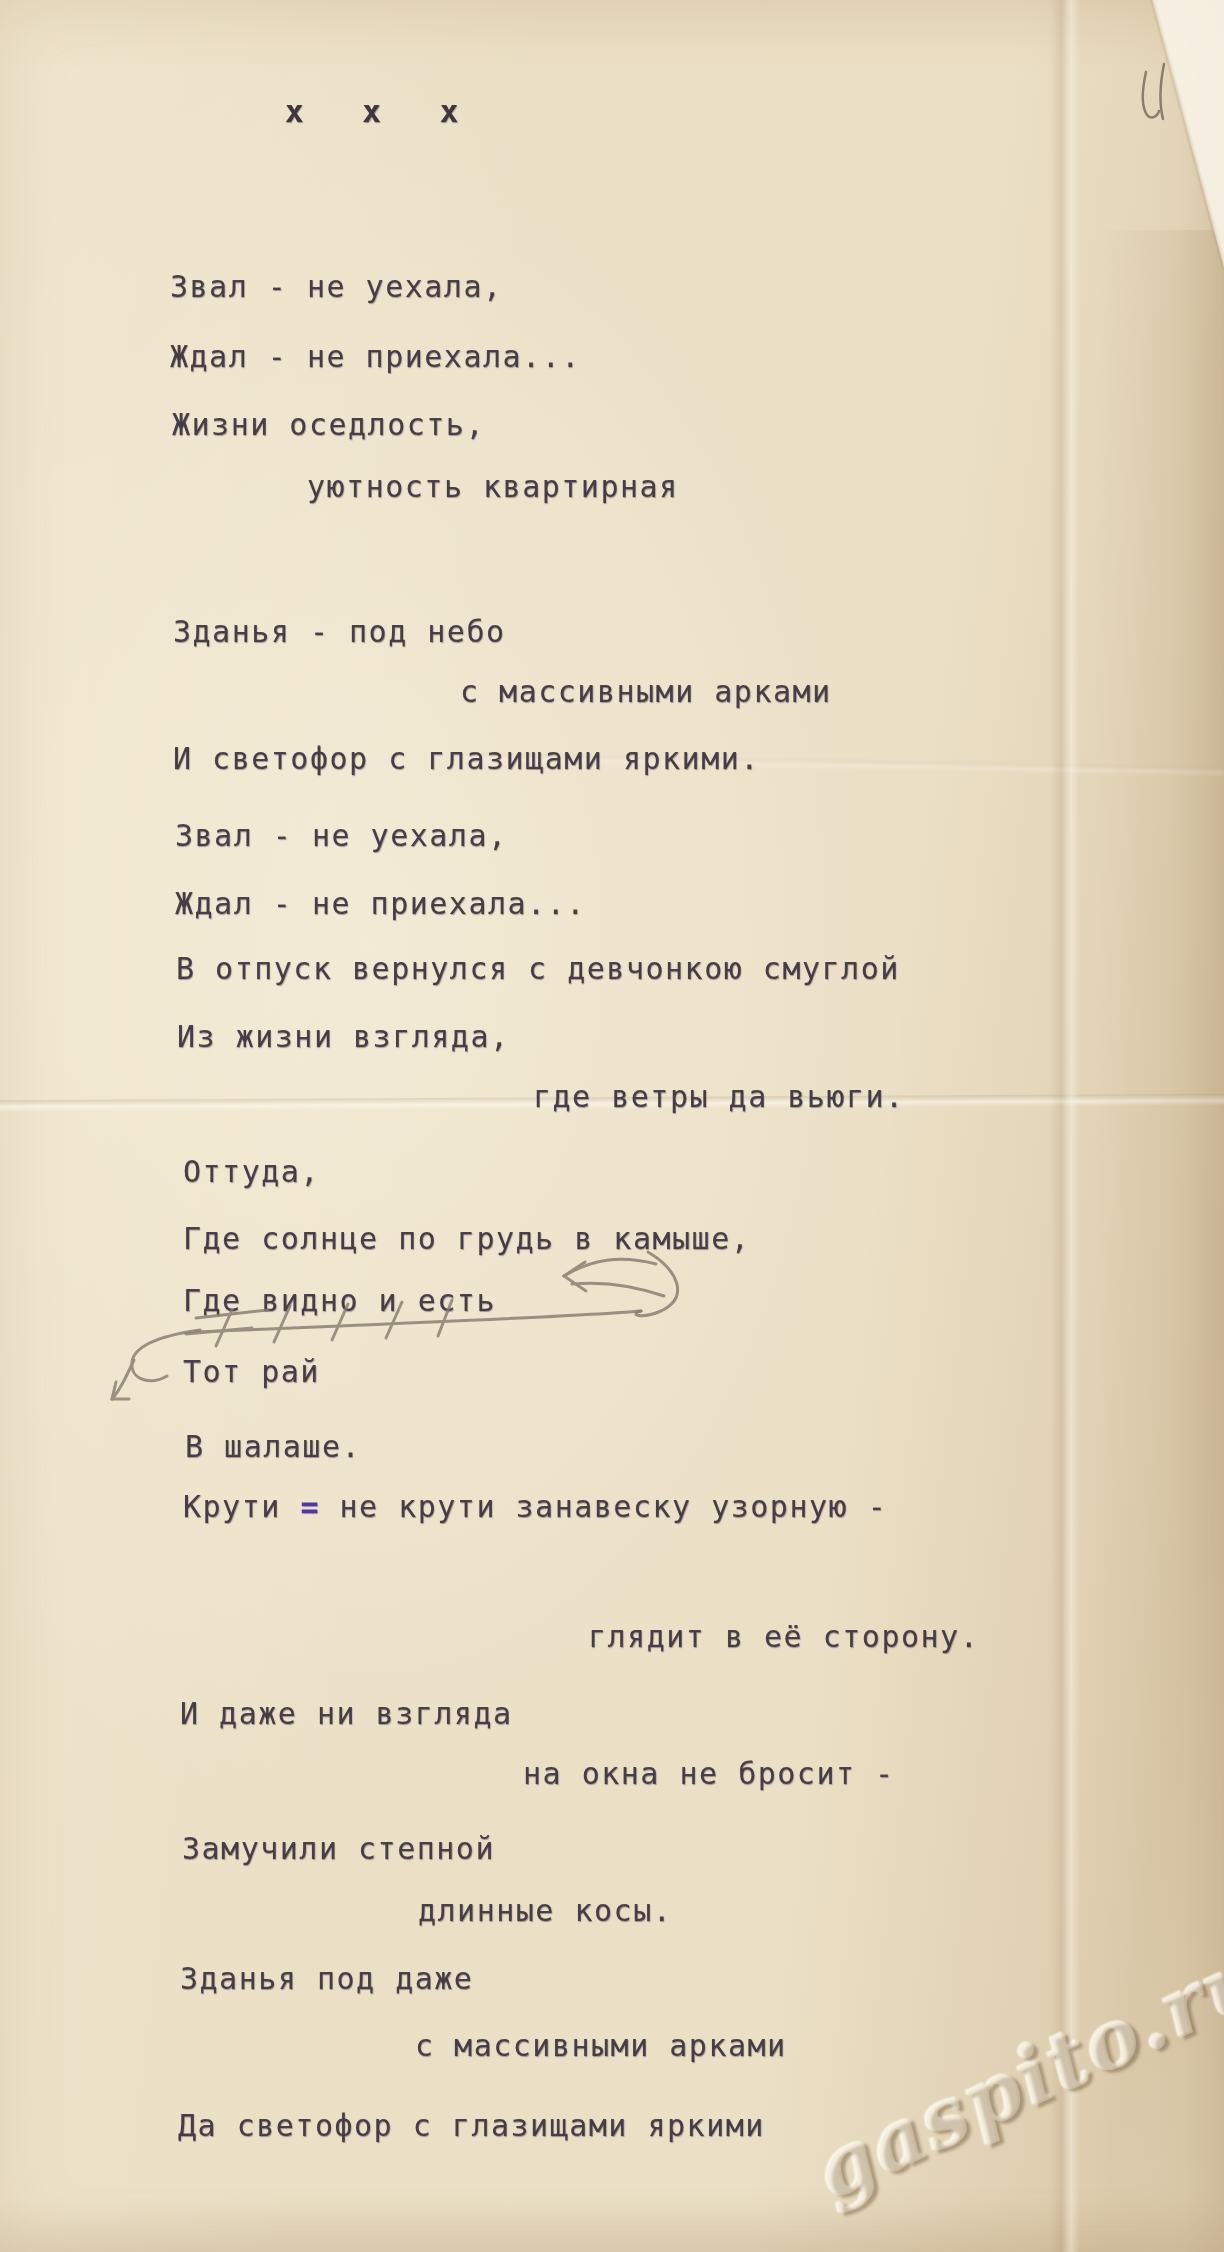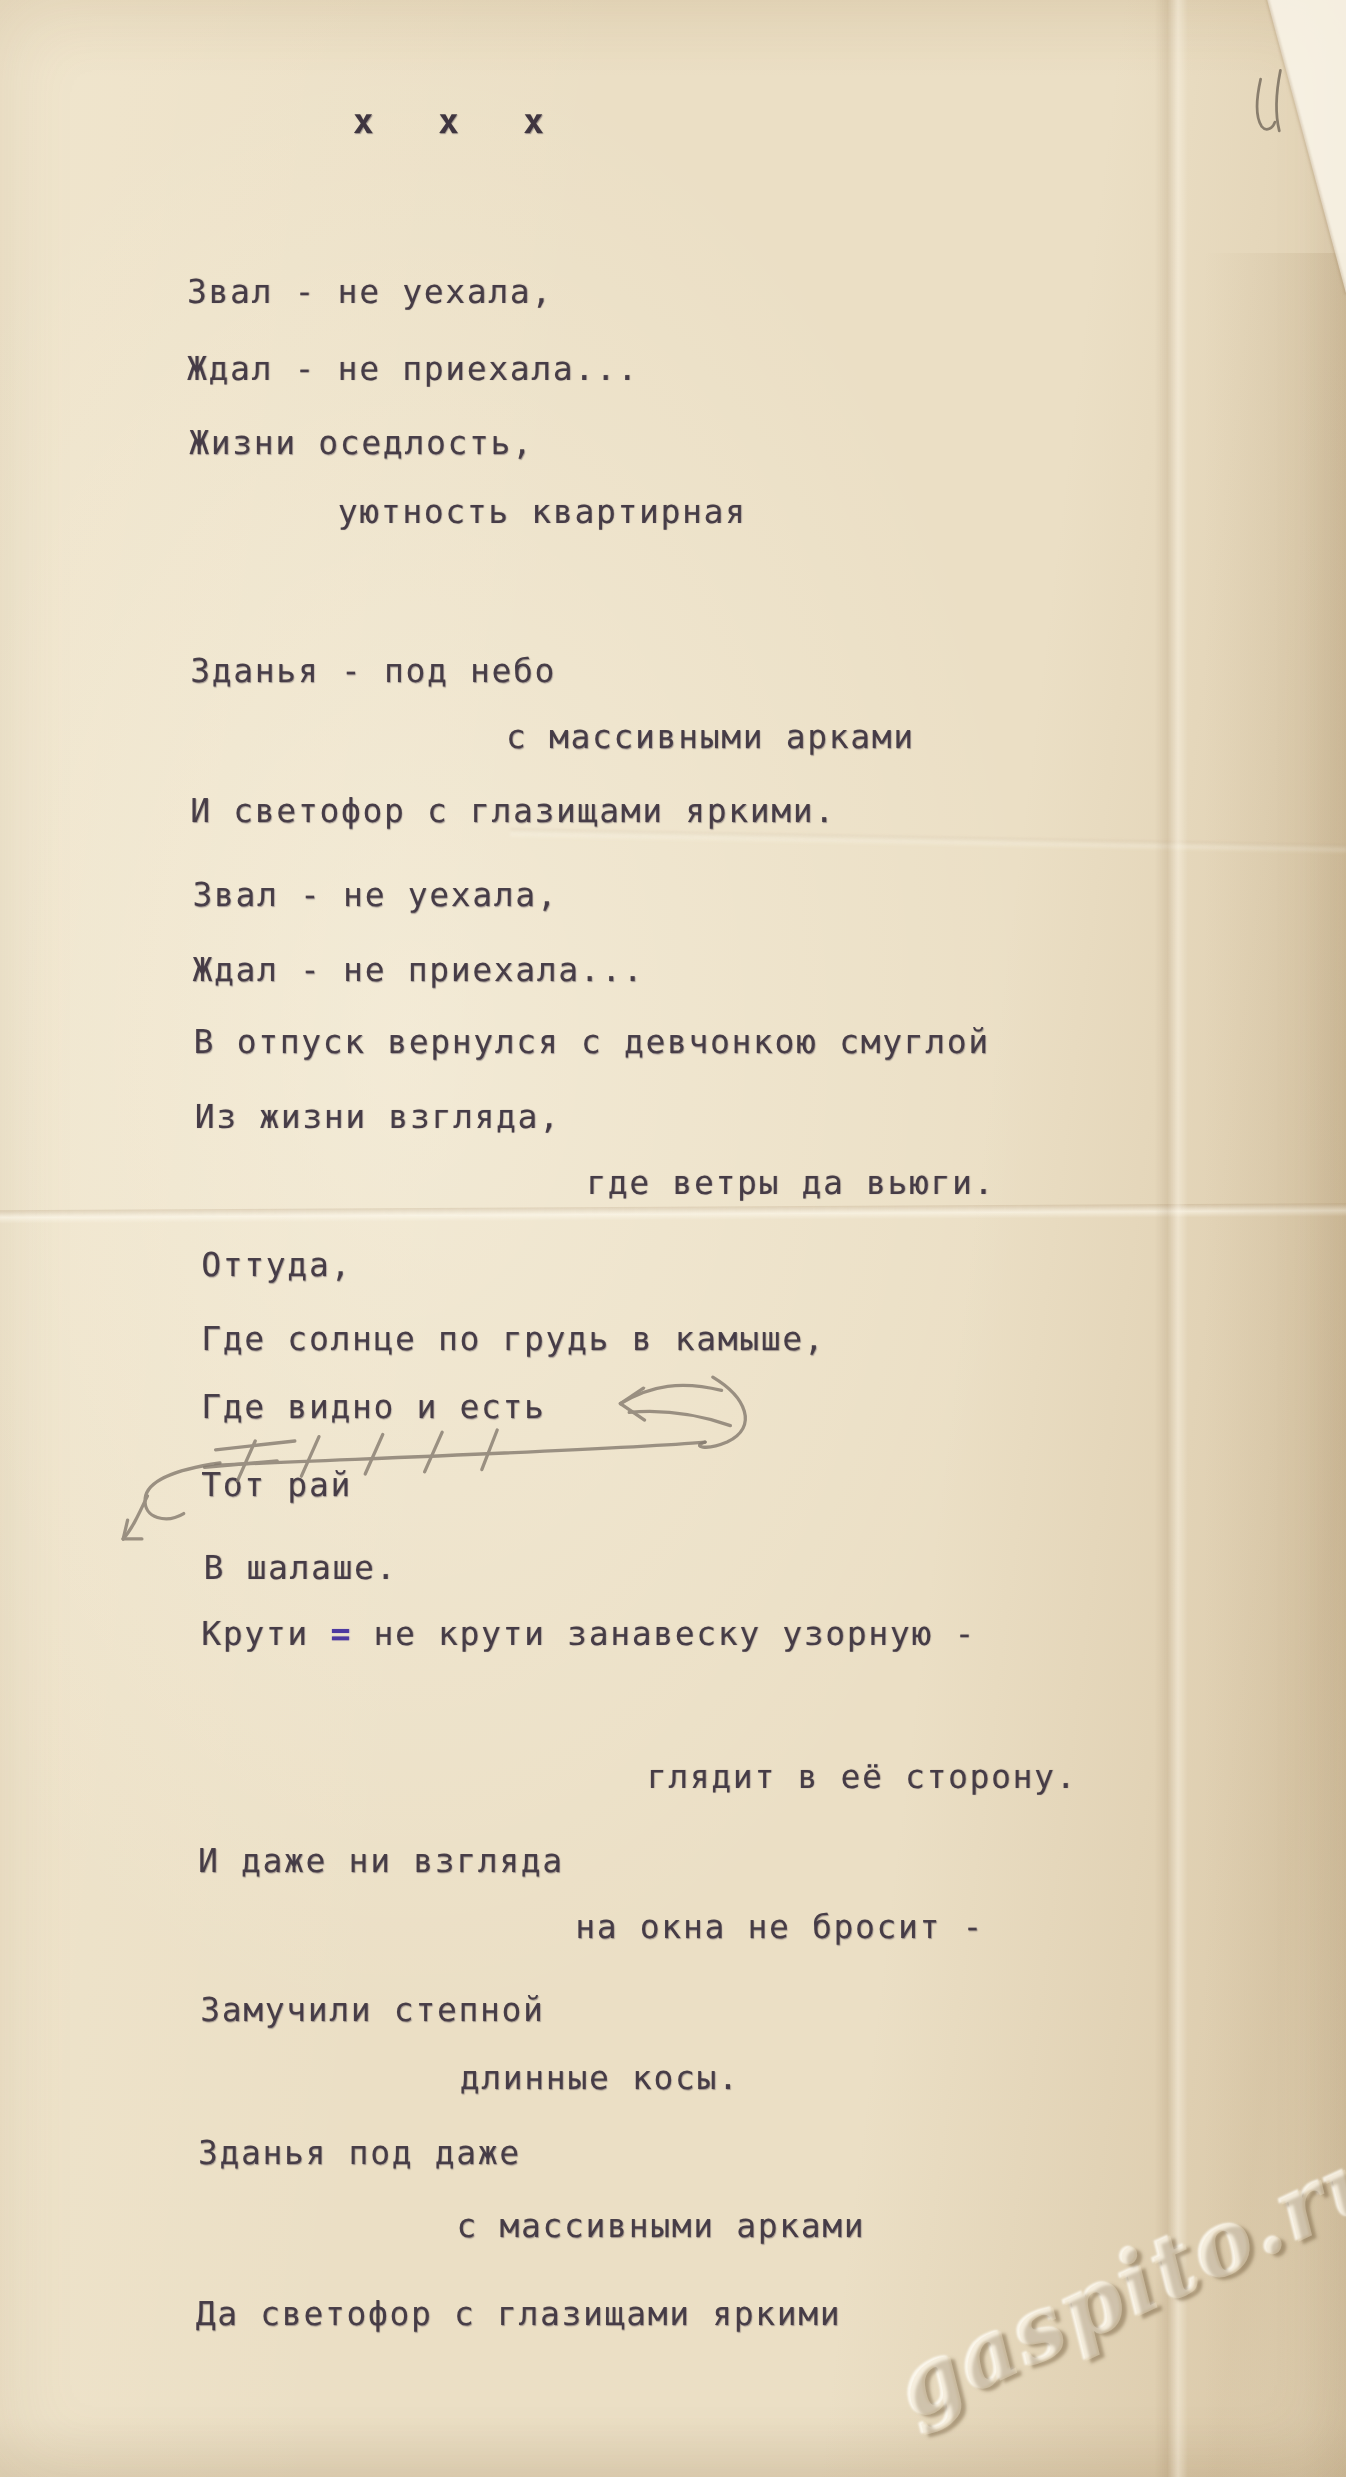--- a/index.html
+++ b/index.html
@@ -46,25 +46,26 @@
   .corner-edge{
     position:absolute;top:125px;right:-108px;width:292px;height:3px;
     background:rgba(162,136,100,0.30);transform:rotate(75deg);filter:blur(1.2px);
   }
   
   .tline{
     position:absolute;white-space:pre;
     font-size:30px;line-height:36px;letter-spacing:1.5px;
     color:rgba(62,52,64,0.92);
     text-shadow:0.6px 0.8px 1px rgba(62,52,64,0.45);
+    margin-top:21px;
   }
   .header-x{
     position:absolute;top:93px;left:285px;
     font-size:31px;font-weight:bold;word-spacing:36px;letter-spacing:2px;
-    color:rgba(58,48,60,0.95);text-shadow:0.6px 0.8px 1px rgba(62,52,64,0.5);margin-left:36px;
+    color:rgba(58,48,60,0.95);text-shadow:0.6px 0.8px 1px rgba(62,52,64,0.5);
   }
   .ink-correction{color:#4d3aa0;font-weight:bold;text-shadow:0.5px 0.6px 1px rgba(77,58,160,0.55);}
   
   .pencil-svg{position:absolute;inset:0;pointer-events:none;}
   
   .watermark{
     position:absolute;left:820px;top:2128px;width:640px;
     transform:rotate(-25deg);transform-origin:0 50%;
     font-family:"DejaVu Serif","Liberation Serif",serif;
     font-style:italic;font-weight:bold;

